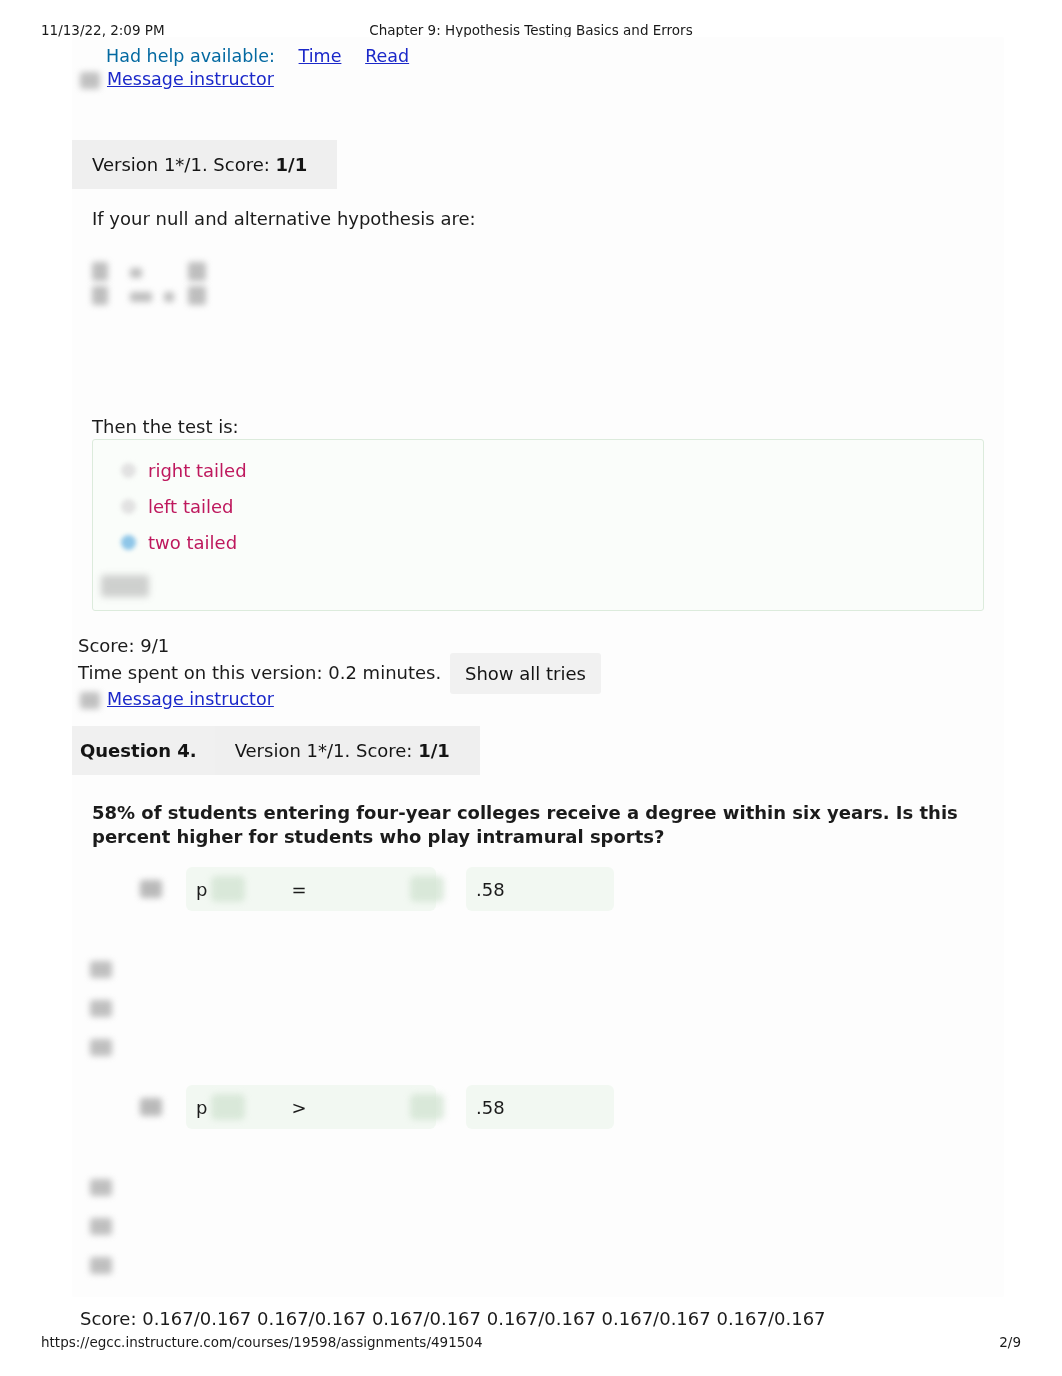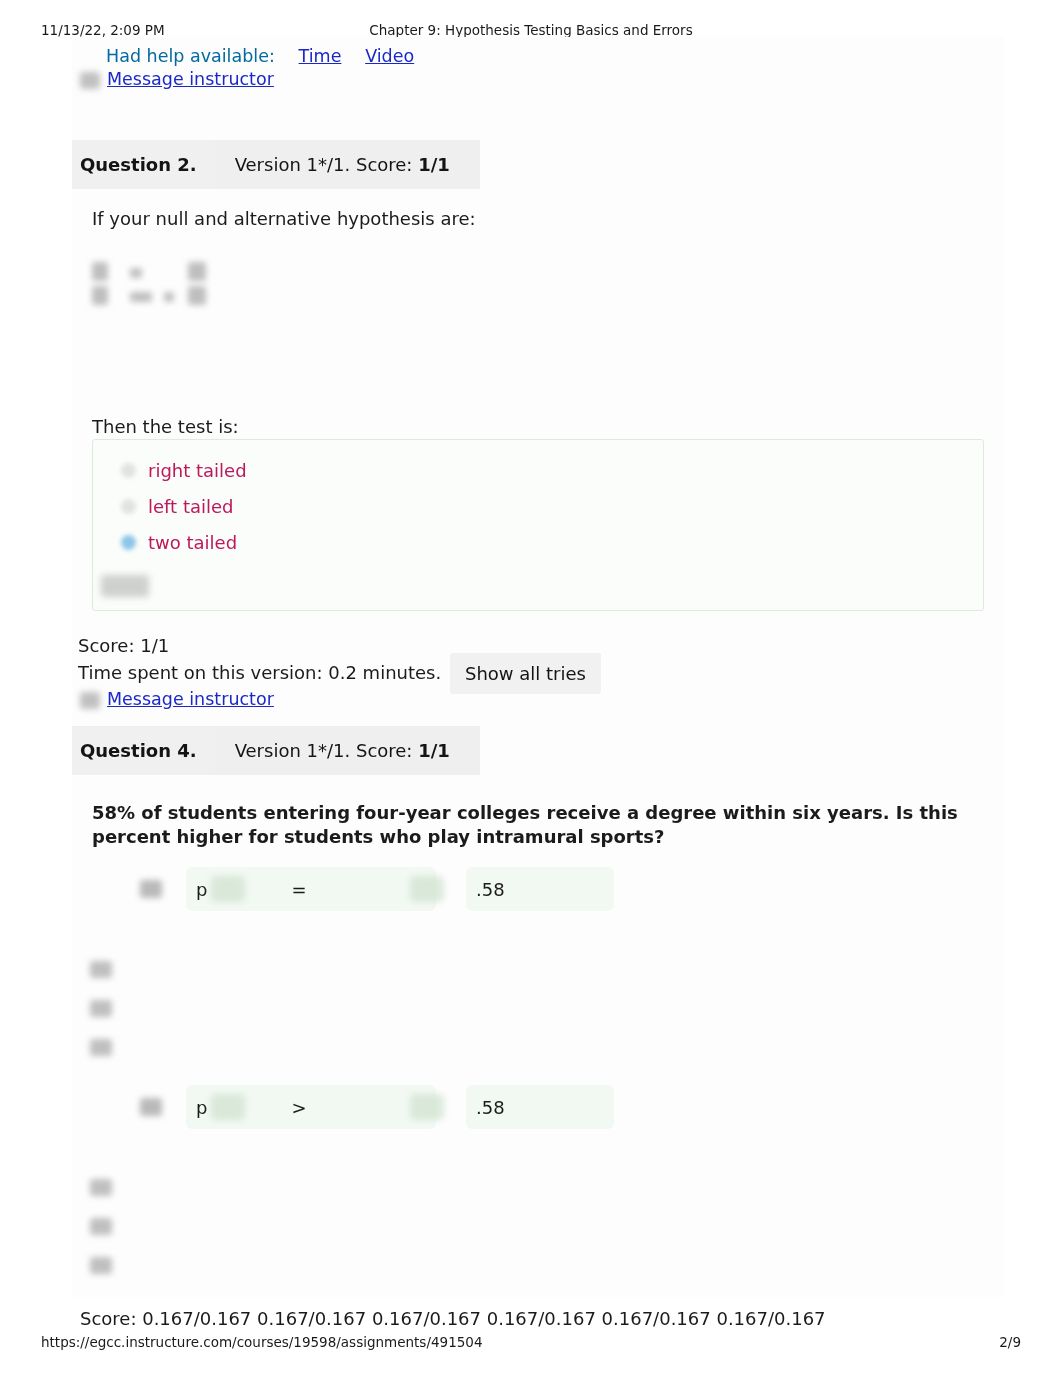--- a/index.html
+++ b/index.html
@@ -242,29 +242,28 @@
     <div class="ph-date">11/13/22, 2:09 PM</div>
     <div class="ph-title">Chapter 9: Hypothesis Testing Basics and Errors</div>
   </div>
 
   <div class="card" style="height:1260px;">
     <div class="inner">
 
       <div class="help-row">
         <span class="t">Had help available:</span>
         <span class="gap"></span><a class="t link" href="#">Time</a>
-        <span class="gap"></span><a class="t link" href="#">Video</a>
+        <span class="gap"></span><a class="t link" href="#">Read</a>
       </div>
 
       <div class="msg-row">
         <span class="blob msg-icon"></span><a class="t link" href="#">Message instructor</a>
       </div>
 
       <div class="qhead" style="left:0px; top:100px;">
-        <div class="qnum">Question 2.</div>
         <div class="qver">
           <span>Version 1*/1. Score: </span><b>1/1</b>
         </div>
       </div>
 
       <div class="qbody" style="left:0px; top:170px; width:900px;">
 
         <div class="prompt" style="position:absolute; left:20px; top:0;">If your null and alternative hypothesis are:</div>
 
         <div class="math-blur" style="left:20px; top:53px;">
@@ -292,21 +291,21 @@
           </div>
 
           <div class="opt" style="left:28px; top:92px;">
             <span class="radio on"></span>
             <span>two tailed</span>
           </div>
 
           <div class="submit-blur" style="left:8px; top:135px;"></div>
         </div>
 
-        <div class="score-line" style="left:6px; top:428px;">Score: 1/1</div>
+        <div class="score-line" style="left:6px; top:428px;">Score: 9/1</div>
 
         <div class="score-line" style="left:6px; top:455px;">Time spent on this version: 0.2 minutes.</div>
 
         <div class="tries-btn" style="left:378px; top:446px;">Show all tries</div>
 
         <div class="msg-row" style="left:8px; top:481px;">
           <span class="blob msg-icon"></span><a class="t link" href="#">Message instructor</a>
         </div>
       </div>
 

